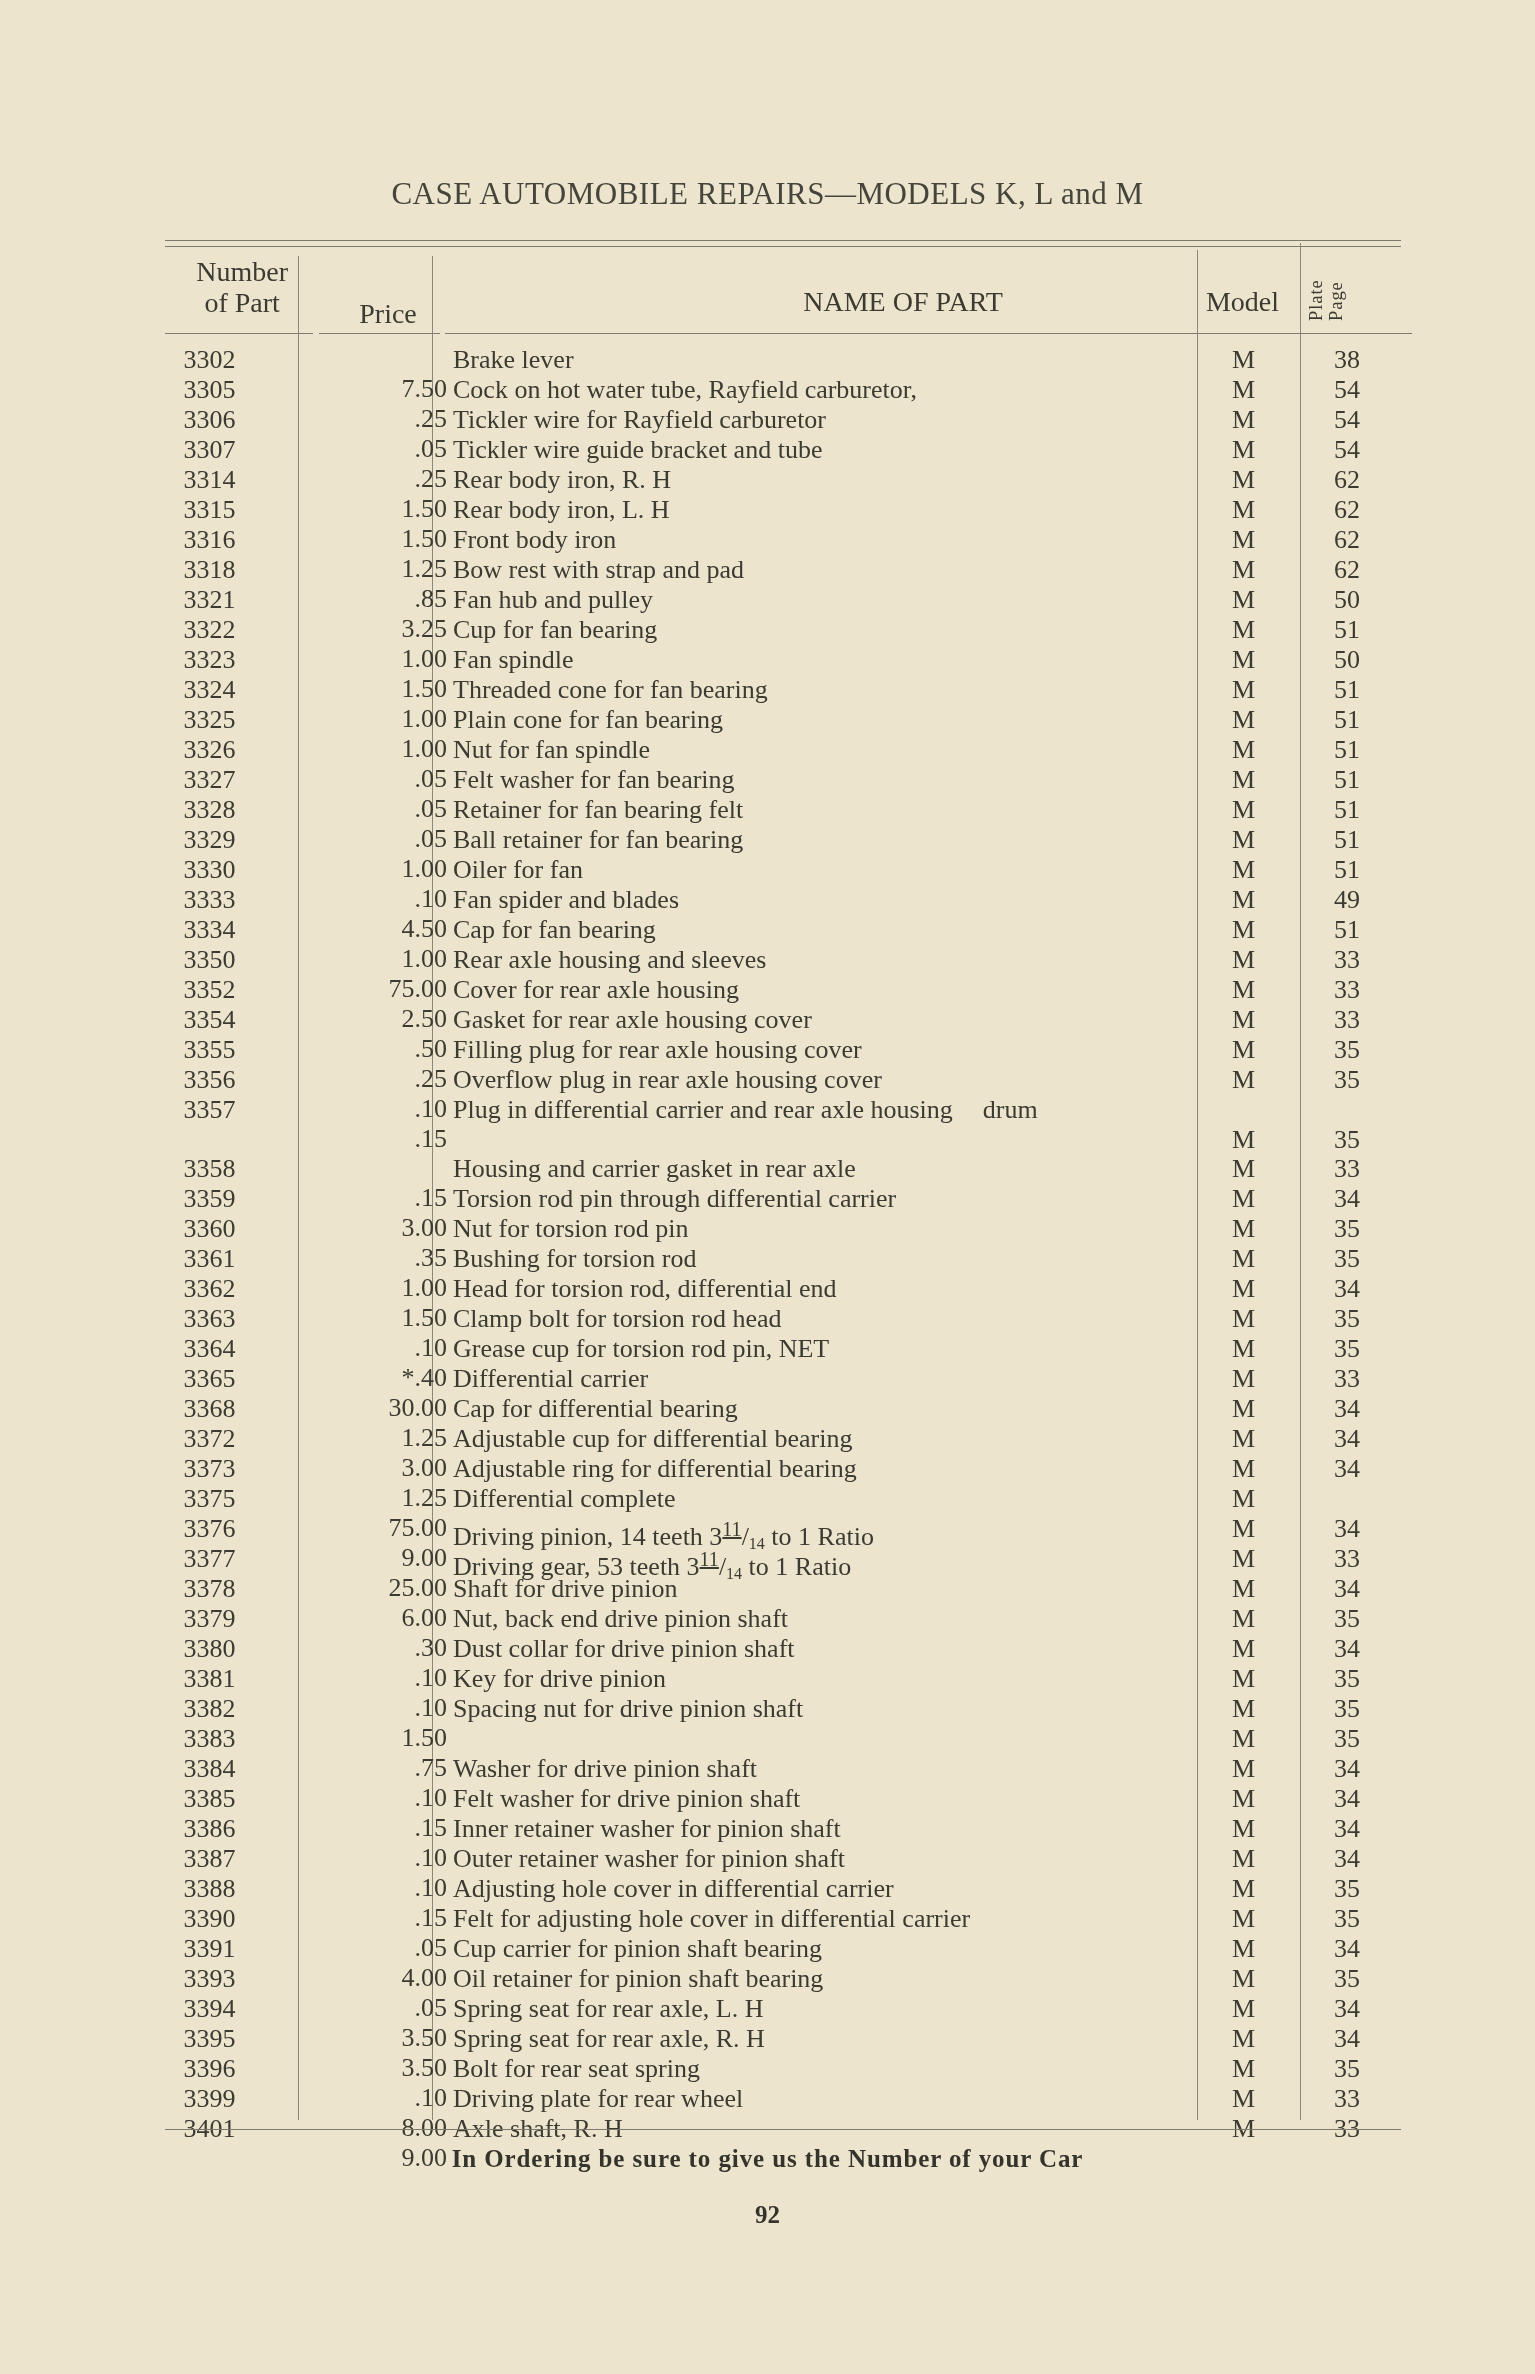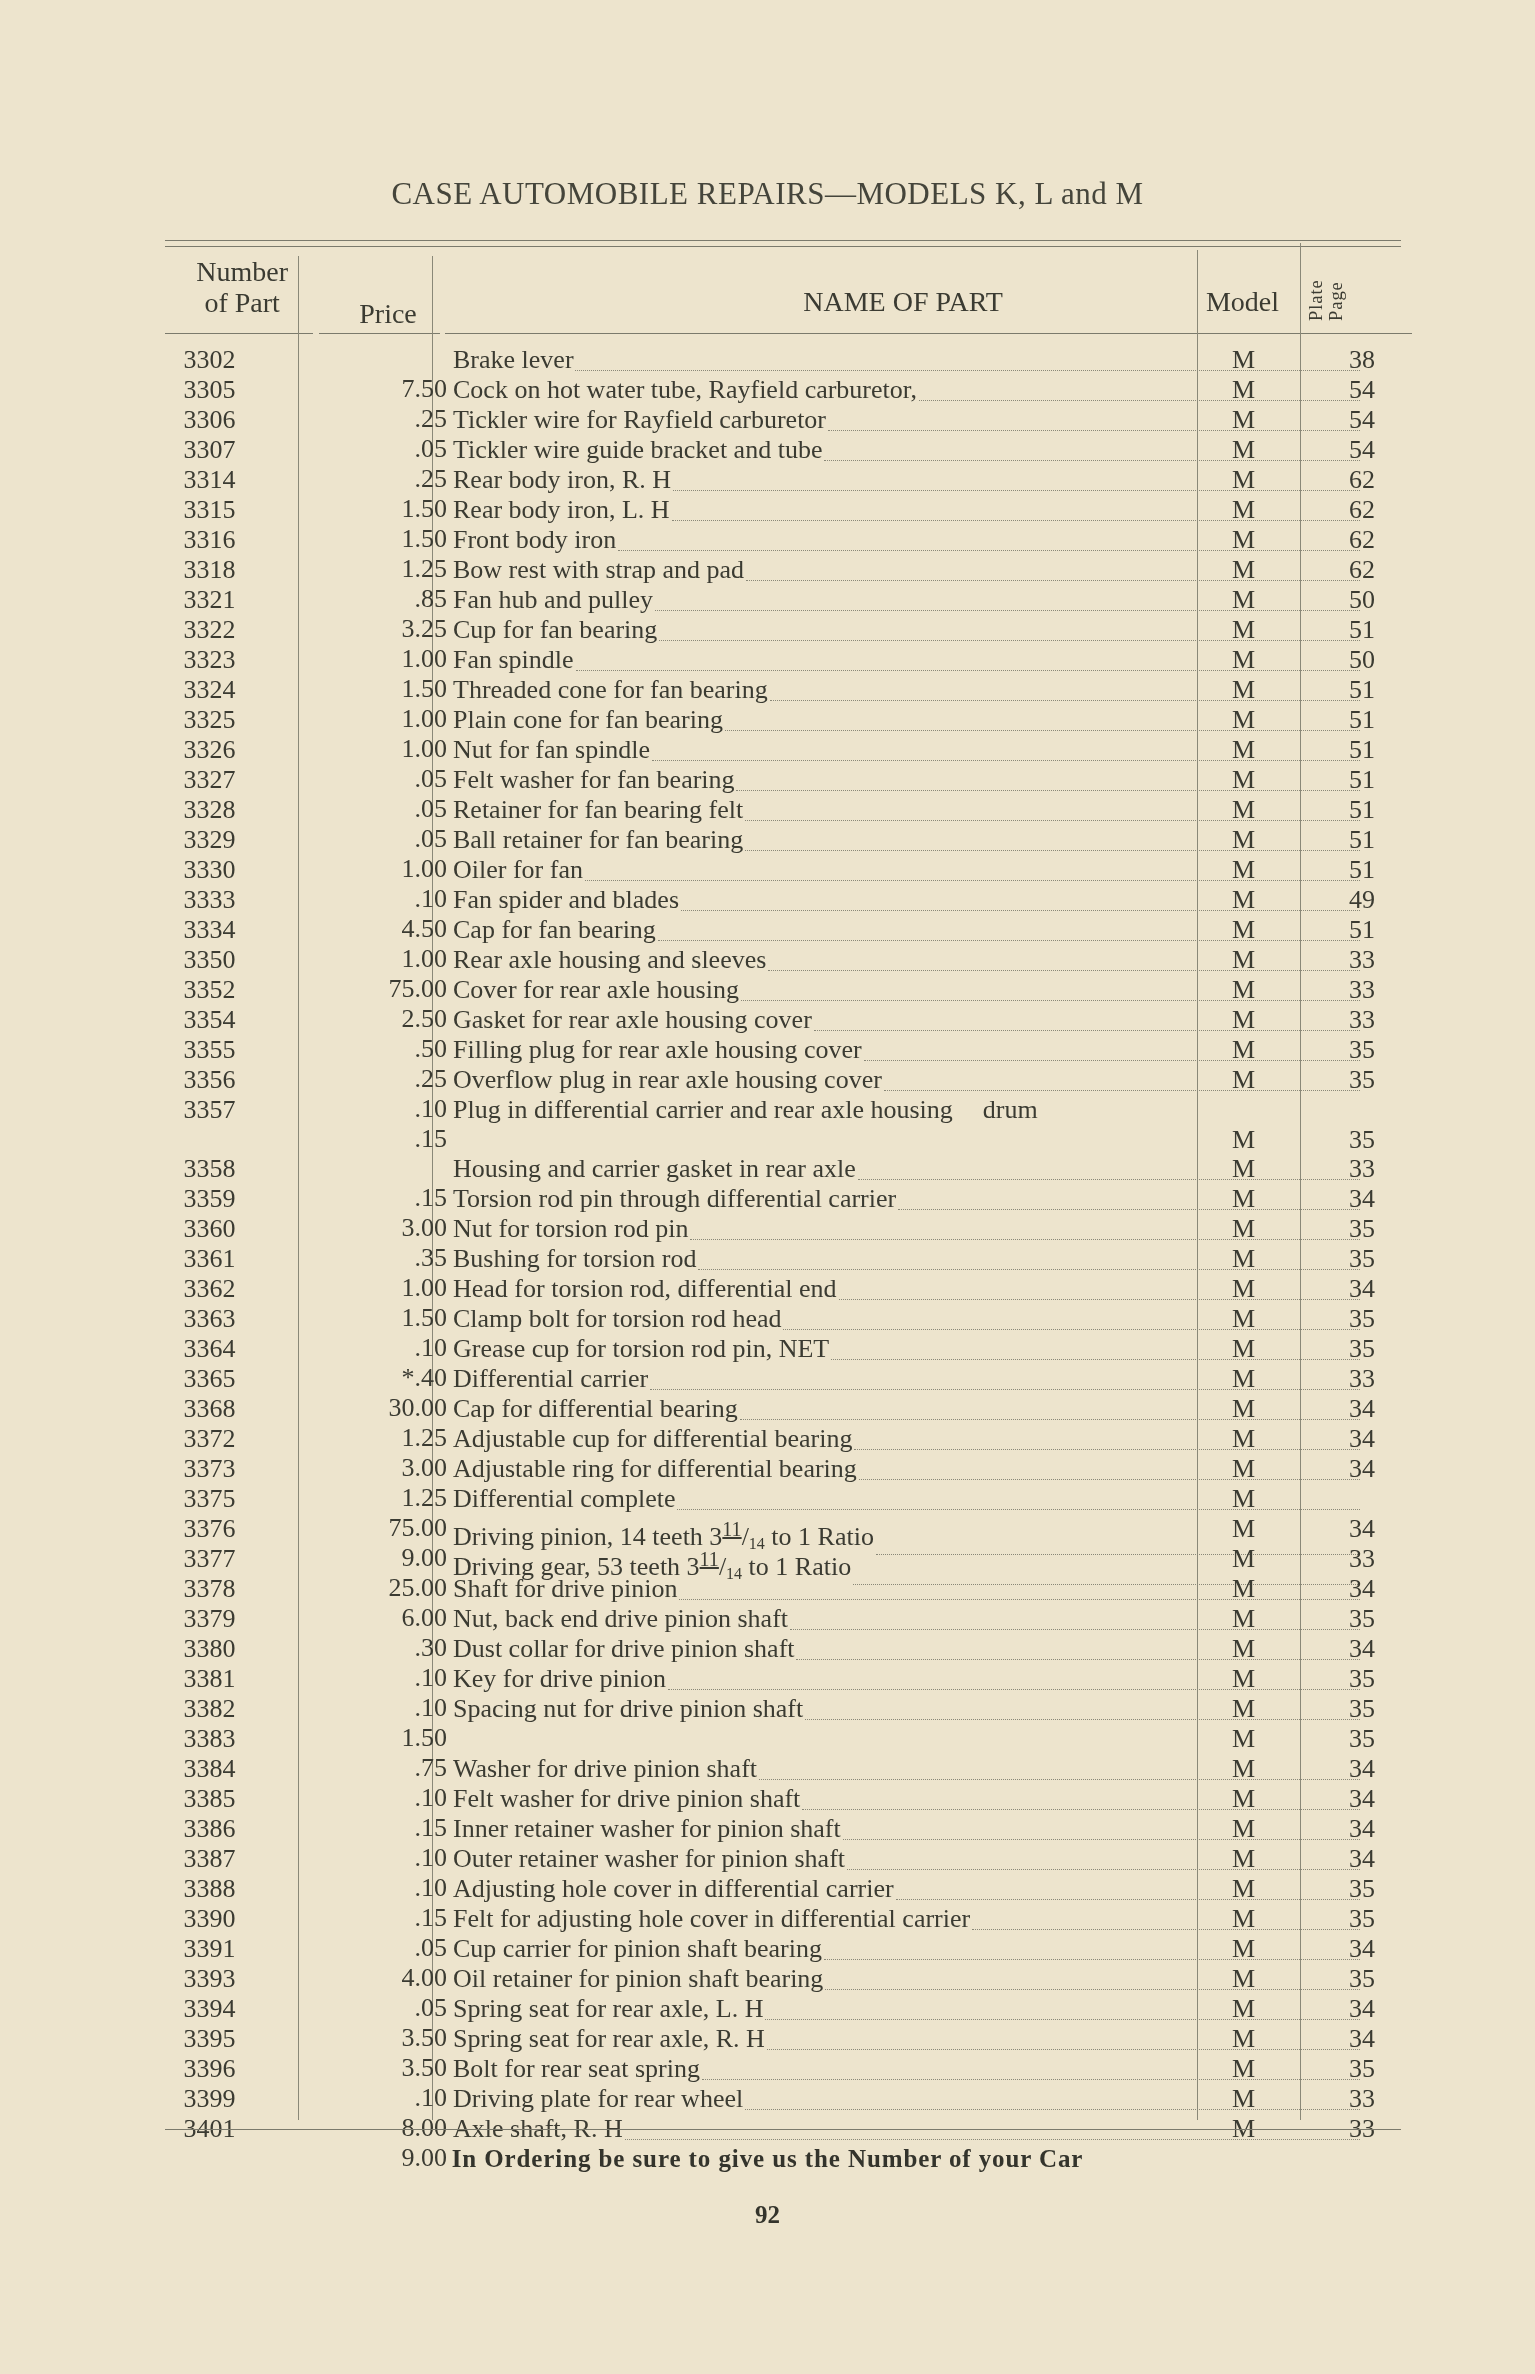--- a/index.html
+++ b/index.html
@@ -44,32 +44,32 @@
   }
   .vline { position: absolute; border-left: 1.4px solid #8a8878; }
   .rows { position: absolute; top: 345px; left: 165px; width: 1236px; }
   .row {
     position: relative; height: 30px; font-size: 26px; line-height: 30px;
   }
   .row.tall { height: 59px; }
   .c-num { position: absolute; left: 18.6px; width: 130px; text-align: left; }
   .c-price { position: absolute; left: 158px; width: 124px; text-align: right; margin-top: 29px; }
   .c-name {
-    position: absolute; left: 288px; width: 907px; display: flex; align-items: flex-end;
+    position: absolute; left: 288px; width: 907px; display: flex; align-items: flex-start;
     white-space: nowrap; overflow: hidden;
   }
   .c-name .txt { flex: 0 0 auto; }
   .c-name .dots {
     flex: 1 1 auto; border-bottom: 1.9px dotted #8a8878; margin-left: 1.9px; height: 0;
     position: relative; top: -3.7px;
   }
   .row.tall .c-name { align-items: stretch; }
   .row.tall .line2 { display: flex; align-items: baseline; padding-left: 30px; }
   .c-model { position: absolute; left: 1034px; width: 89px; text-align: center; }
-  .c-page { position: absolute; left: 1154px; width: 56px; text-align: right; }
+  .c-page { position: absolute; left: 1154px; width: 56px; text-align: center; }
   .row.tall .c-model, .row.tall .c-page { top: 30px; }
   .sup { font-size: 20px; vertical-align: 9.3px; text-decoration: underline; }
   .sub { font-size: 16px; vertical-align: -3.7px; }
   .rule-bottom {
     position: absolute; left: 165px; width: 1236px; top: 2129px;
     border-top: 1.9px solid #7b7a6c;
   }
   .footer-note {
     position: absolute; top: 2145px; left: 0; width: 1535px; text-align: center;
     font-size: 25px; font-weight: bold; letter-spacing: 0.9px; color: #34342c;

